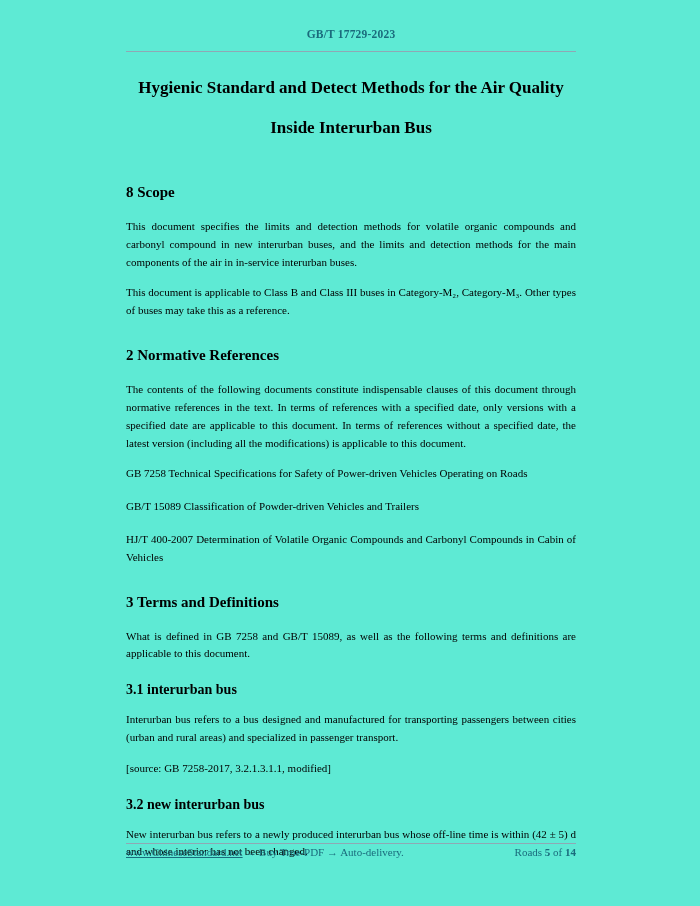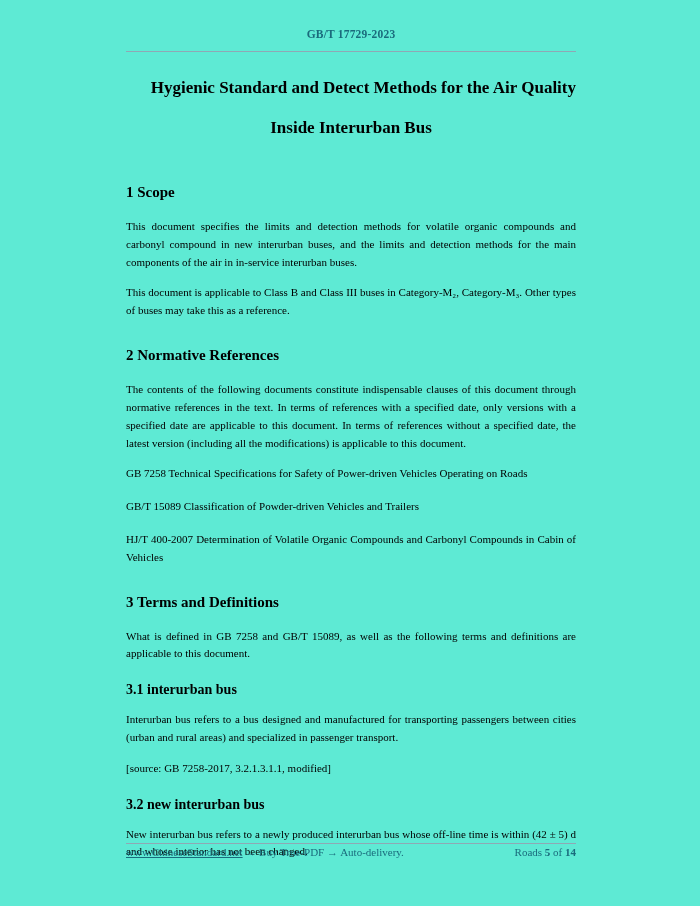--- a/index.html
+++ b/index.html
@@ -39,21 +39,21 @@
     top: 60px;
     left: 126px;
     right: 124px;
   }
   .title-line {
     text-align: center;
     font-size: 17px;
     font-weight: bold;
     color: #000000;
   }
-  .title-line.first { margin-top: 18px; text-align: right; }
+  .title-line.first { margin-top: 18px; }
   .title-line.second { margin-top: 20px; }
   .section-heading {
     font-size: 15px;
     font-weight: bold;
     margin: 27px 0 17px 0;
     color: #000000;
   }
   .section-heading.first { margin-top: 46px; }
   .para {
     font-size: 11px;
@@ -103,21 +103,21 @@
 
   <div class="doc-header">GB/T 17729-2023</div>
 
   <hr class="header-rule">
 
   <div class="content">
 
     <div class="title-line first">Hygienic Standard and Detect Methods for the Air Quality</div>
     <div class="title-line second">Inside Interurban Bus</div>
 
-    <h2 class="section-heading first">1 Scope</h2>
+    <h2 class="section-heading first">8 Scope</h2>
     <p class="para">This document specifies the limits and detection methods for volatile organic compounds and carbonyl compound in new interurban buses, and the limits and detection methods for the main components of the air in in-service interurban buses.</p>
     <p class="para">This document is applicable to Class B and Class III buses in Category-M₂, Category-M₃. Other types of buses may take this as a reference.</p>
 
     <h2 class="section-heading">2 Normative References</h2>
     <p class="para">The contents of the following documents constitute indispensable clauses of this document through normative references in the text. In terms of references with a specified date, only versions with a specified date are applicable to this document. In terms of references without a specified date, the latest version (including all the modifications) is applicable to this document.</p>
     <p class="para ref">GB 7258 Technical Specifications for Safety of Power-driven Vehicles Operating on Roads</p>
     <p class="para ref">GB/T 15089 Classification of Powder-driven Vehicles and Trailers</p>
     <p class="para">HJ/T 400-2007 Determination of Volatile Organic Compounds and Carbonyl Compounds in Cabin of Vehicles</p>
 
     <h2 class="section-heading">3 Terms and Definitions</h2>

